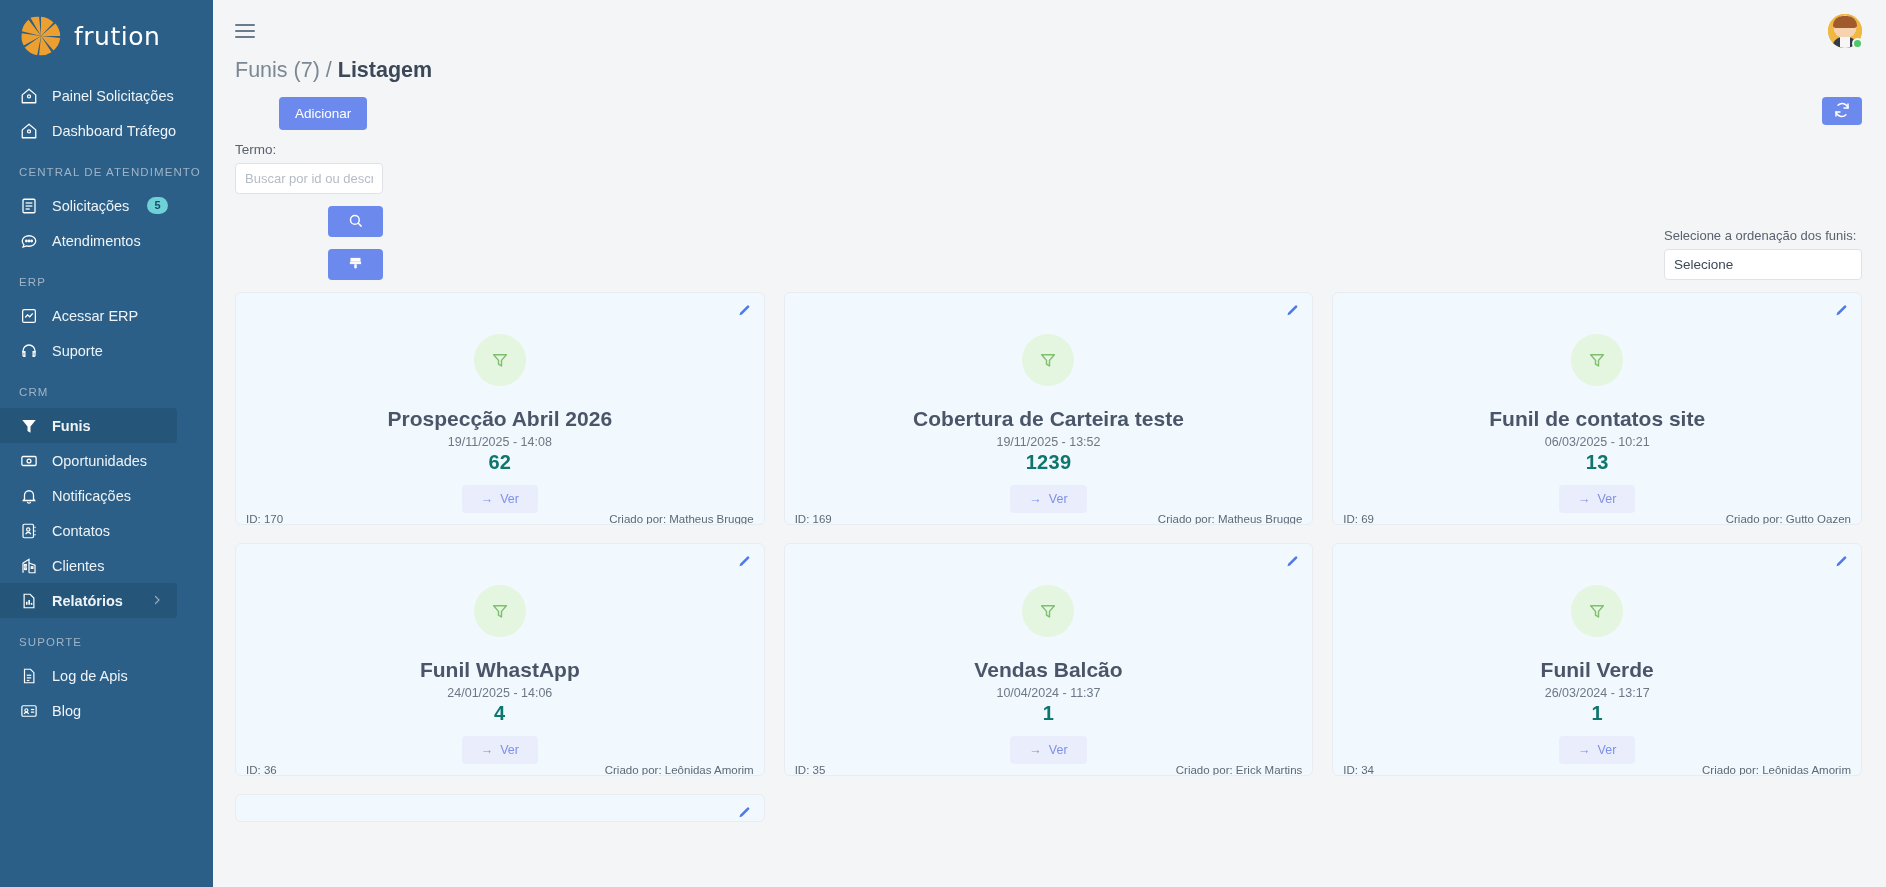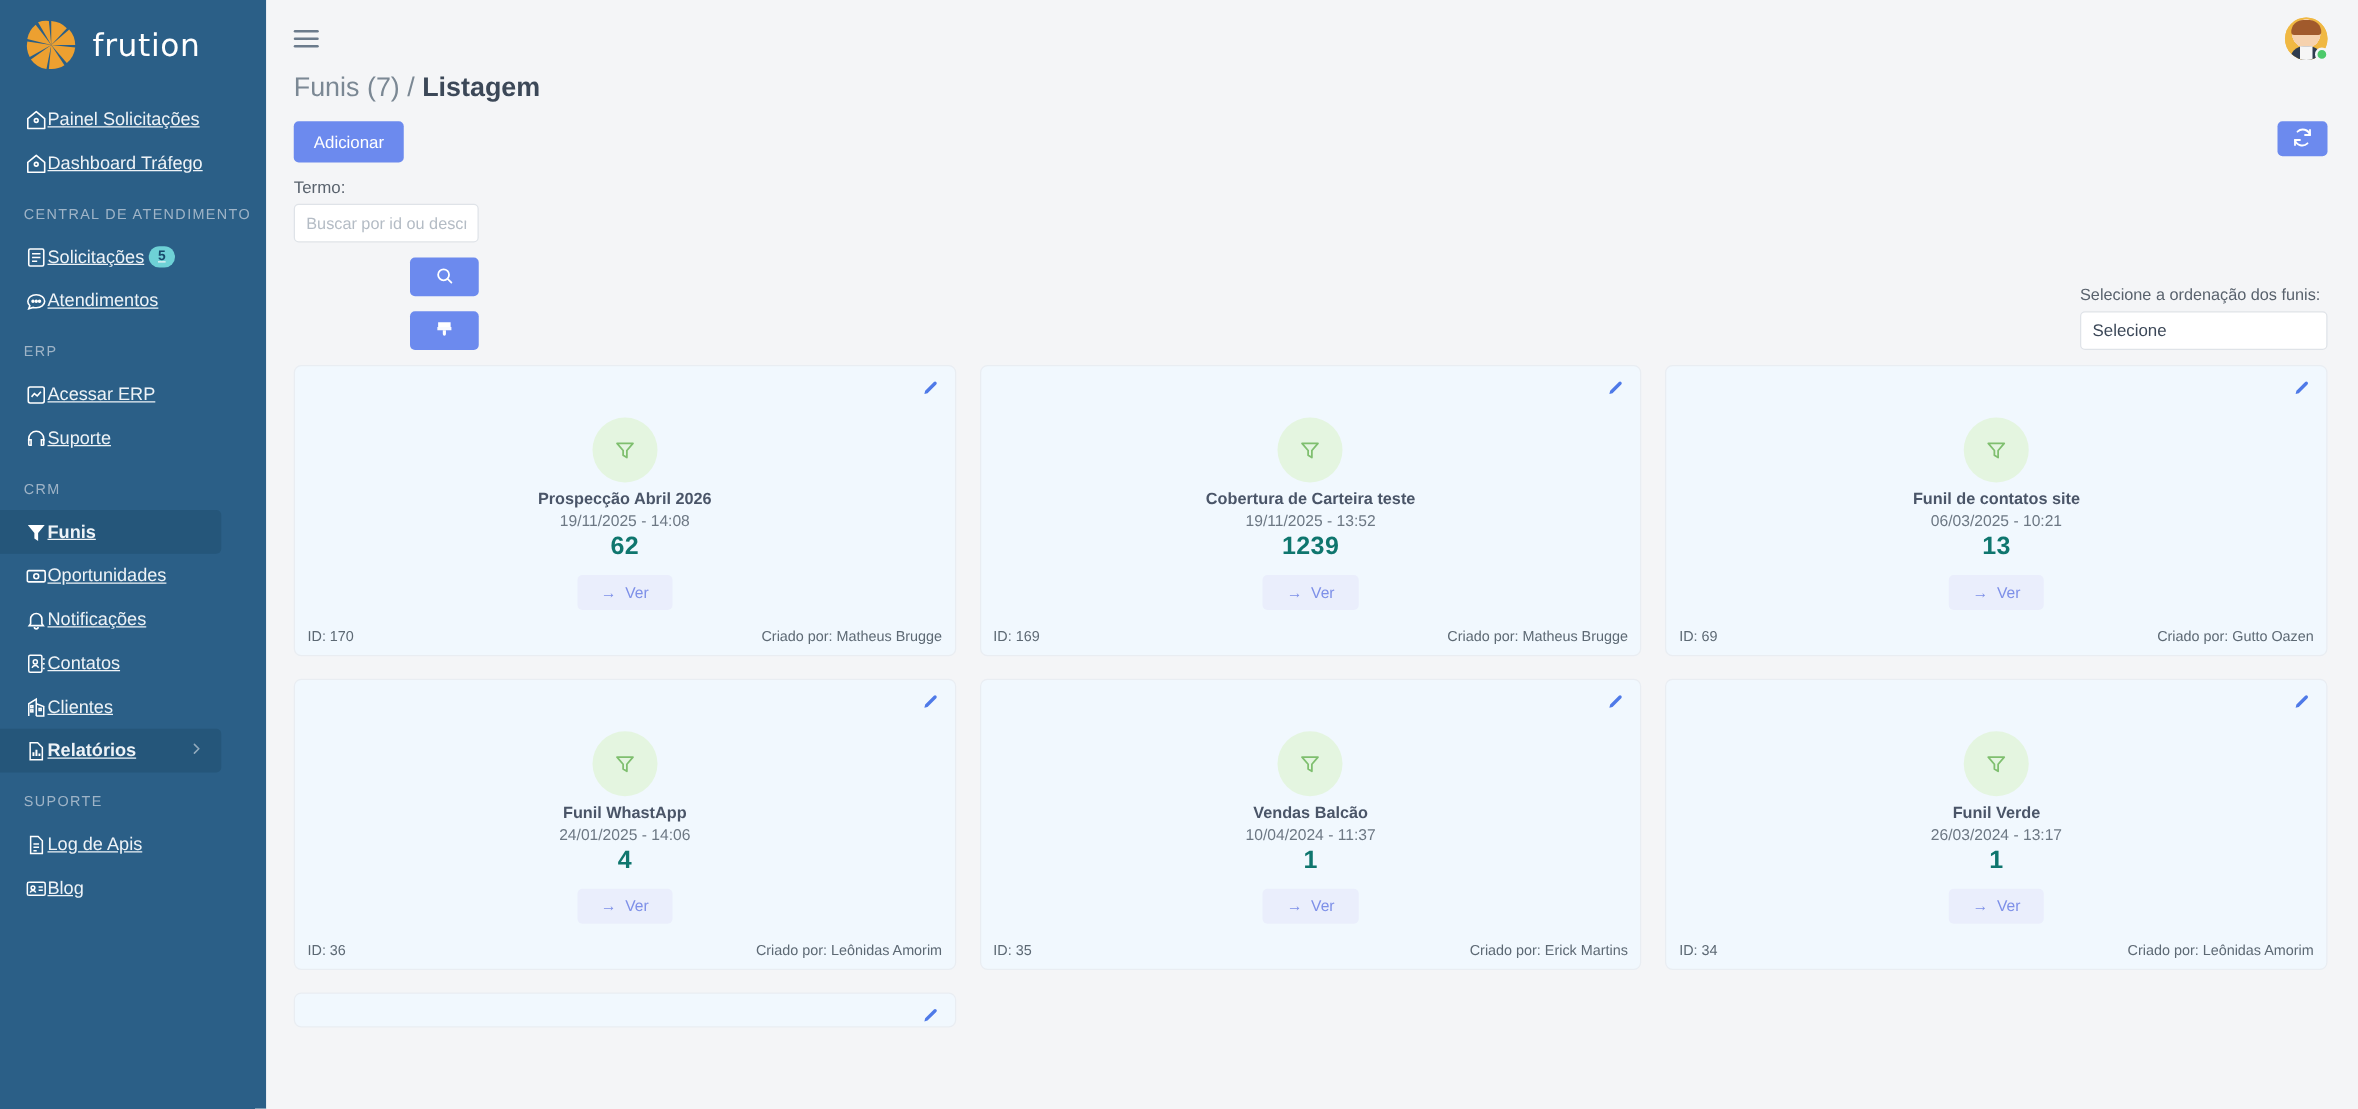--- a/index.html
+++ b/index.html
@@ -40,28 +40,28 @@
   .nav { padding-top: 6px; }
   .nav-section {
     font-size: 11.5px;
     letter-spacing: 1.1px;
     color: #9fb4c7;
     padding: 18px 0 10px 19px;
     text-transform: uppercase;
   }
   .nav-item {
     display: flex; align-items: center;
+    gap: 14px;
     height: 35px;
     padding-left: 19px;
     padding-right: 12px;
     font-size: 14.5px;
     color: #eef3f7;
     cursor: pointer;
     position: relative;
-    text-decoration: underline;
   }
   .nav-item .ico {
     width: 19px; height: 19px; flex: 0 0 19px;
     display: flex; align-items: center; justify-content: center;
   }
   .nav-item .ico svg { width: 18px; height: 18px; display: block; }
   .nav-item.active {
     background: #25567a;
     font-weight: bold;
     width: 177px;
@@ -146,20 +146,21 @@
   }
   .btn-primary {
     background: #6c8aee;
     color: #fff;
     border: none;
     border-radius: 4px;
     font-size: 13.5px;
     padding: 9px 16px;
     cursor: pointer;
     font-family: inherit;
+    margin-left: 44px;
   }
   .btn-refresh {
     background: #6c8aee;
     border: none; border-radius: 4px;
     width: 40px; height: 28px;
     display: flex; align-items: center; justify-content: center;
     cursor: pointer;
   }
 
   .filter-row {
@@ -242,24 +243,24 @@
     align-items: center;
     padding-top: 41px;
   }
   .funnel-circle {
     width: 52px; height: 52px;
     border-radius: 50%;
     background: #e4f5e0;
     display: flex; align-items: center; justify-content: center;
   }
   .card-title {
-    font-size: 13px;
+    font-size: 21px;
     font-weight: bold;
     color: #4a5568;
-    margin-top: 5px;
+    margin-top: 21px;
   }
   .card-date {
     font-size: 12.5px;
     color: #6d7884;
     margin-top: 4px;
   }
   .card-count {
     font-size: 20px;
     font-weight: bold;
     color: #0f766e;

